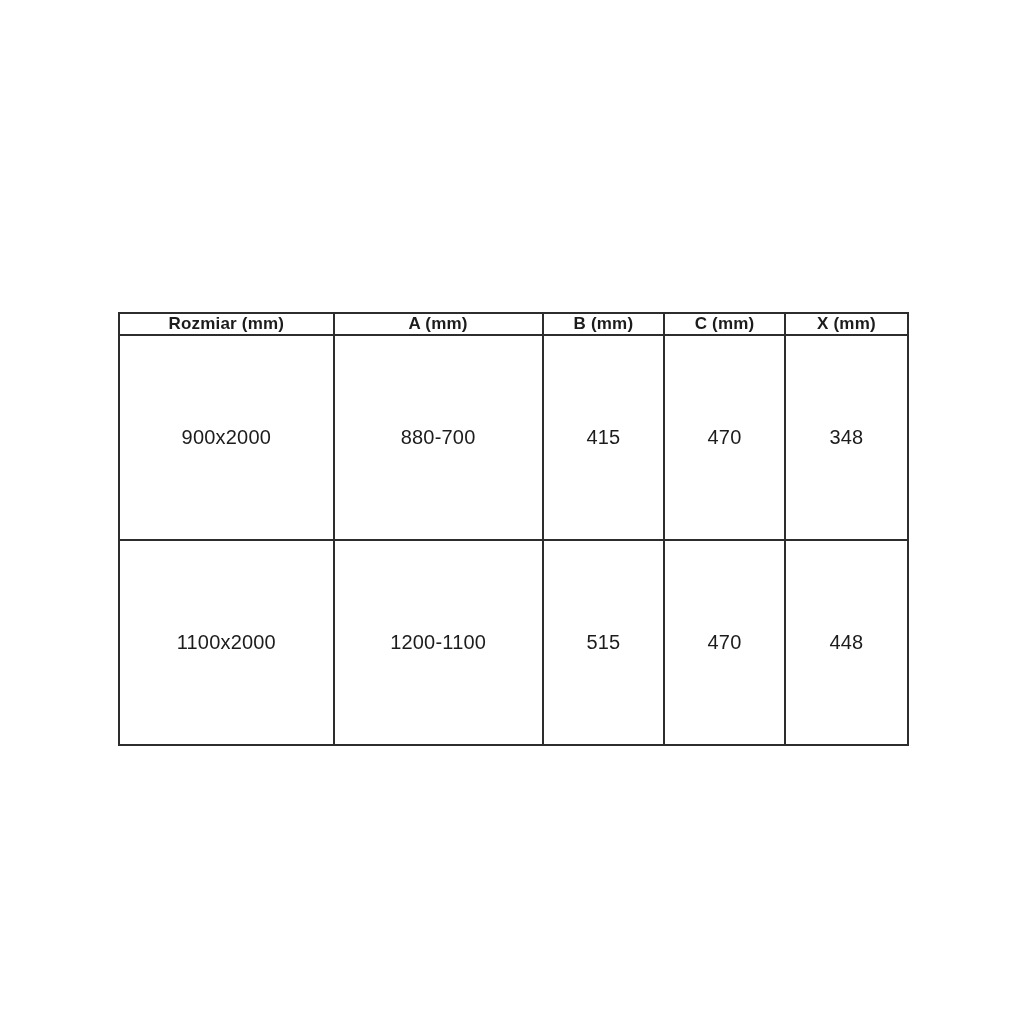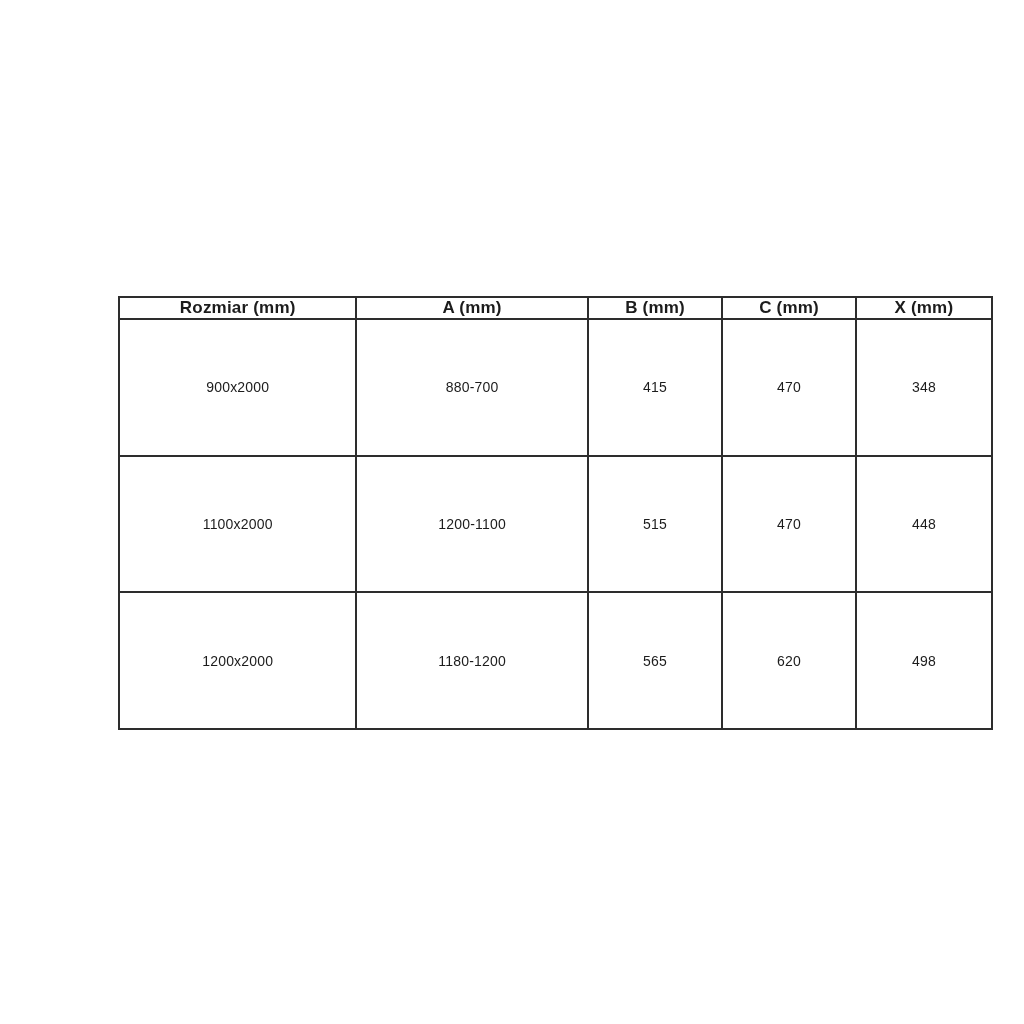--- a/index.html
+++ b/index.html
@@ -13,35 +13,35 @@
   .canvas {
     position: relative;
     width: 1024px;
     height: 1024px;
     background: #ffffff;
     overflow: hidden;
   }
   table.spec {
     position: absolute;
     left: 118px;
-    top: 296px;
-    width: 875px;
+    top: 312px;
+    width: 791px;
     height: 434px;
     border-collapse: collapse;
     table-layout: fixed;
     background: #ffffff;
     padding-left: 44px;
   }
   table.spec th,
   table.spec td {
     border: 2px solid #2d2d2d;
     text-align: center;
     vertical-align: middle;
     color: #1c1c1c;
-    font-size: 14px;
+    font-size: 20px;
     letter-spacing: 0.2px;
     padding: 0;
     overflow: hidden;
     white-space: nowrap;
   }
   table.spec th {
     font-weight: 700;
     font-size: 17px;
   }
   table.spec td {
@@ -83,23 +83,16 @@
         <td>470</td>
         <td>348</td>
       </tr>
       <tr>
         <td>1100x2000</td>
         <td>1200-1100</td>
         <td>515</td>
         <td>470</td>
         <td>448</td>
       </tr>
-      <tr>
-        <td>1200x2000</td>
-        <td>1180-1200</td>
-        <td>565</td>
-        <td>620</td>
-        <td>498</td>
-      </tr>
     </tbody>
   </table>
 
 </div>
 
 </body></html>

